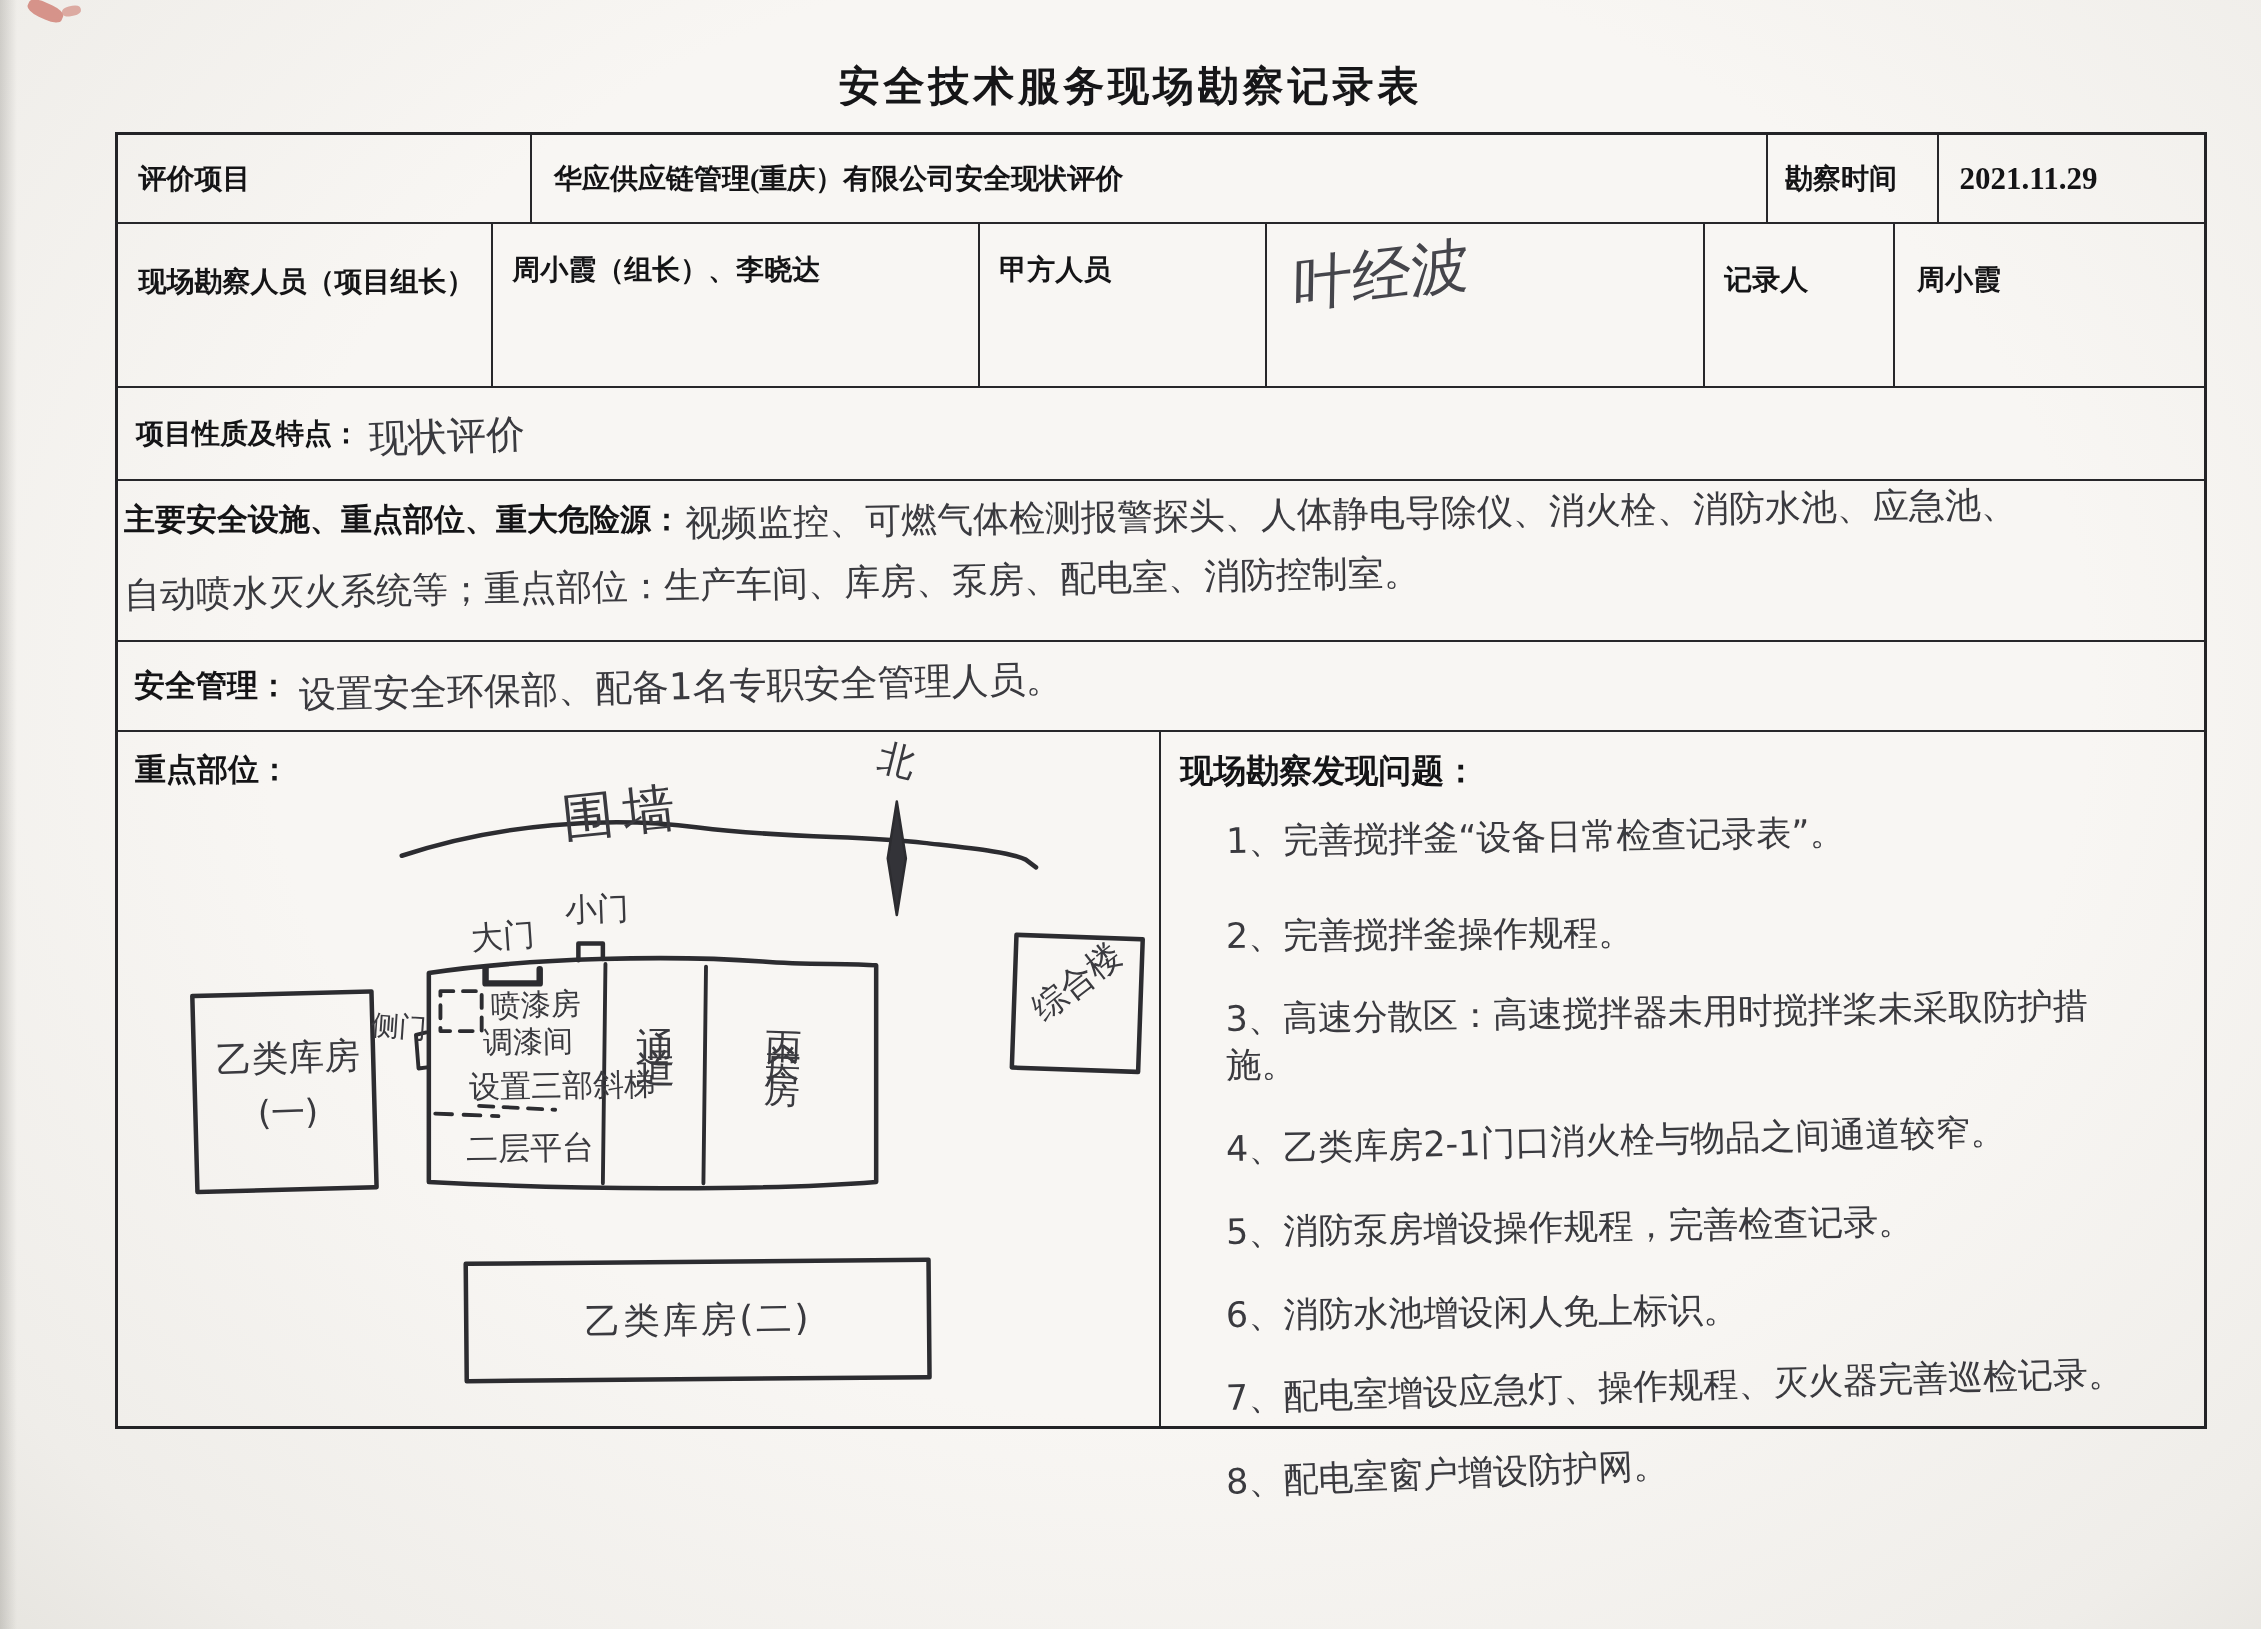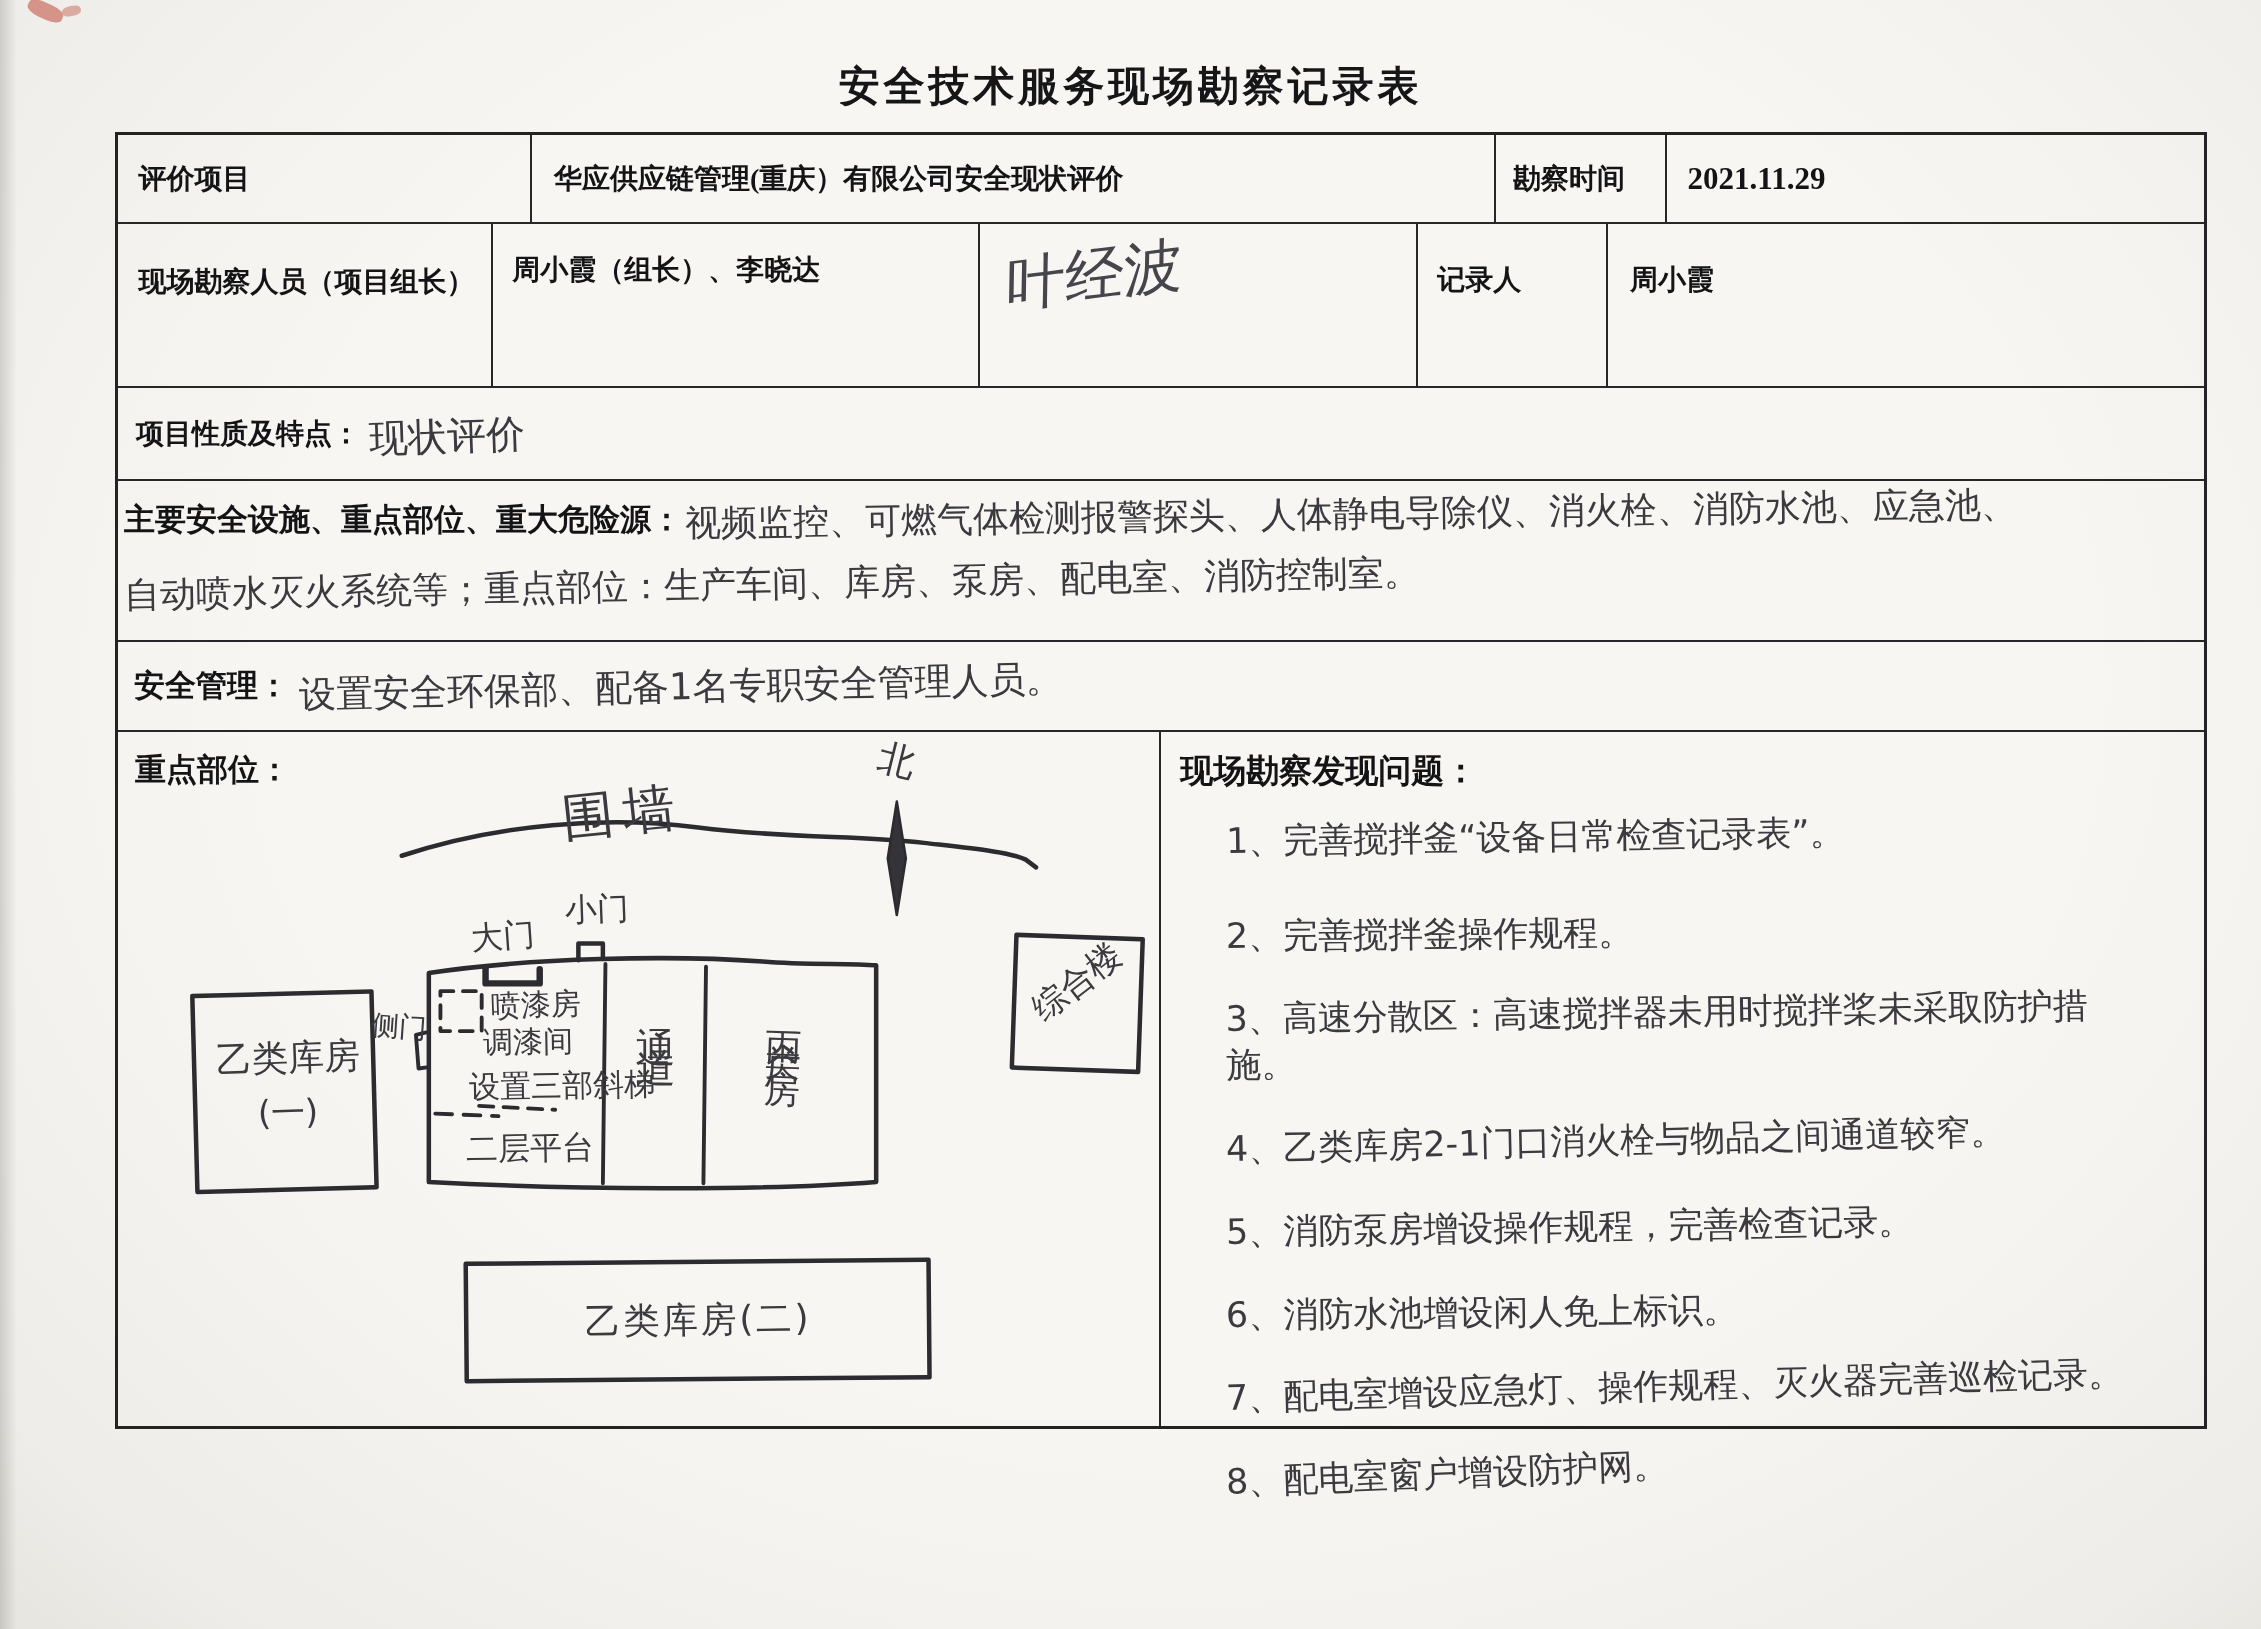--- a/index.html
+++ b/index.html
@@ -46,37 +46,40 @@
 <div class="speck" style="left:62px;top:6.4px;width:19.3px;height:10.3px;background:#c4574a;transform:rotate(-12deg);opacity:.45;"></div>
 
 <div class="title">安全技术服务现场勘察记录表</div>
 
 <div class="tbl">
 
   <div class="row" style="height:89px;">
     <div class="c vcenter" style="width:414px;padding-left:20.6px;">
       <span class="plabel">评价项目</span>
     </div>
-    <div class="c vcenter" style="width:964px;padding-left:22px;">
+    <div class="c vcenter" style="width:1236px;padding-left:22px;">
       <span class="plabel" style="font-weight:700;">华应供应链管理(重庆）有限公司安全现状评价</span>
     </div>
     <div class="c vcenter" style="width:171px;padding-left:17px;">
       <span class="plabel">勘察时间</span>
     </div>
     <div class="c last vcenter" style="flex:1;padding-left:20.6px;">
       <span class="pbig">2021.11.29</span>
     </div>
   </div>
 
   <div class="row" style="height:164px;">
     <div class="c" style="width:375px;padding:19.3px 6.4px 0 20.6px;line-height:2.75;">
       <span class="plabel">现场勘察人员（项目组长）</span>
     </div>
     <div class="c" style="width:487px;padding:27px 6.4px 0 19.3px;">
       <span class="plabel">周小霞（组长）、李晓达</span>
+    </div>
+    <div class="c" style="width:287px;padding:27px 6.4px 0 19.3px;">
+      <span class="plabel">甲方人员</span>
     </div>
     <div class="c" style="width:438px;padding:11.6px 0 0 26px;">
       <span class="hw sig">叶经波</span>
     </div>
     <div class="c" style="width:190px;padding:37px 6.4px 0 19.3px;">
       <span class="plabel">记录人</span>
     </div>
     <div class="c last" style="flex:1;padding:37px 6.4px 0 22px;">
       <span class="plabel">周小霞</span>
     </div>

